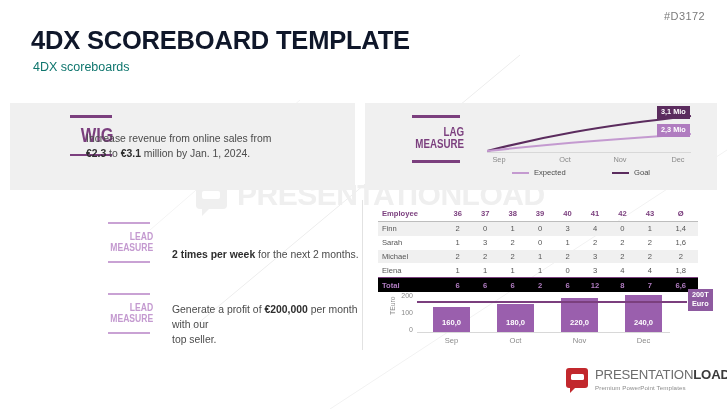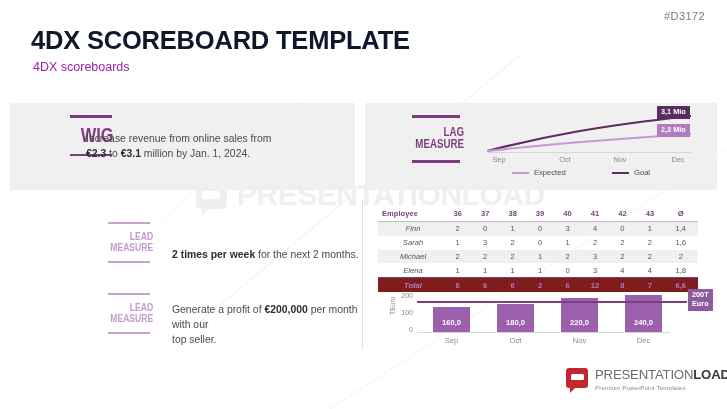--- a/index.html
+++ b/index.html
@@ -20,21 +20,21 @@
     position:absolute;top:10px;right:22px;
     font-size:11px;color:#7a7a7a;letter-spacing:.4px;
   }
   .title{
     position:absolute;left:31px;top:26px;
     font-size:25.5px;font-weight:bold;color:#0f172a;
     letter-spacing:-0.2px;white-space:nowrap;
   }
   .subtitle{
     position:absolute;left:33px;top:60px;
-    font-size:12.5px;color:#a21caf;
+    font-size:12.5px;color:#0f766e;
   }
 
   
   .watermark{
     position:absolute;left:196px;top:178px;
     display:flex;align-items:center;gap:10px;
     opacity:1;pointer-events:none;
   }
   .wm-bubble{
     width:31px;height:27px;background:#efefef;border-radius:4px;position:relative;
@@ -109,23 +109,23 @@
     position:absolute;left:378px;top:207px;width:320px;
     border-collapse:collapse;font-size:7.6px;color:#555;
   }
   .tbl th{
     font-size:7.6px;font-weight:bold;color:#7b3f7e;text-align:center;
     padding:2px 0 3px 0;
   }
   .tbl th.lft{text-align:left;padding-left:4px;}
   .tbl thead tr{border-bottom:1px solid #bdbdbd;}
   .tbl td{text-align:center;padding:2.4px 0;}
-  .tbl td.lft{text-align:center;padding-left:4px;color:#555;font-style:italic;}
+  .tbl td.lft{text-align:left;padding-left:4px;color:#555;}
   .tbl tbody tr.odd{background:#f0f0f0;}
-  .tbl tbody tr.tot{border-top:1.6px solid #7b3f7e;background:#7f1d1d;}
+  .tbl tbody tr.tot{border-top:1.6px solid #7b3f7e;background:#000000;}
   .tbl tbody tr.tot td{color:#b07cc0;font-weight:bold;}
 
   
   .barchart{position:absolute;left:385px;top:285px;width:300px;height:62px;}
   .ylab{
     position:absolute;left:-2px;top:4px;font-size:6.8px;color:#8a8a8a;
     transform:rotate(-90deg);transform-origin:left top;white-space:nowrap;
   }
   .ytick{position:absolute;font-size:7px;color:#8a8a8a;text-align:right;width:20px;}
   .xtick{position:absolute;font-size:7.6px;color:#8a8a8a;transform:translateX(-50%);}

